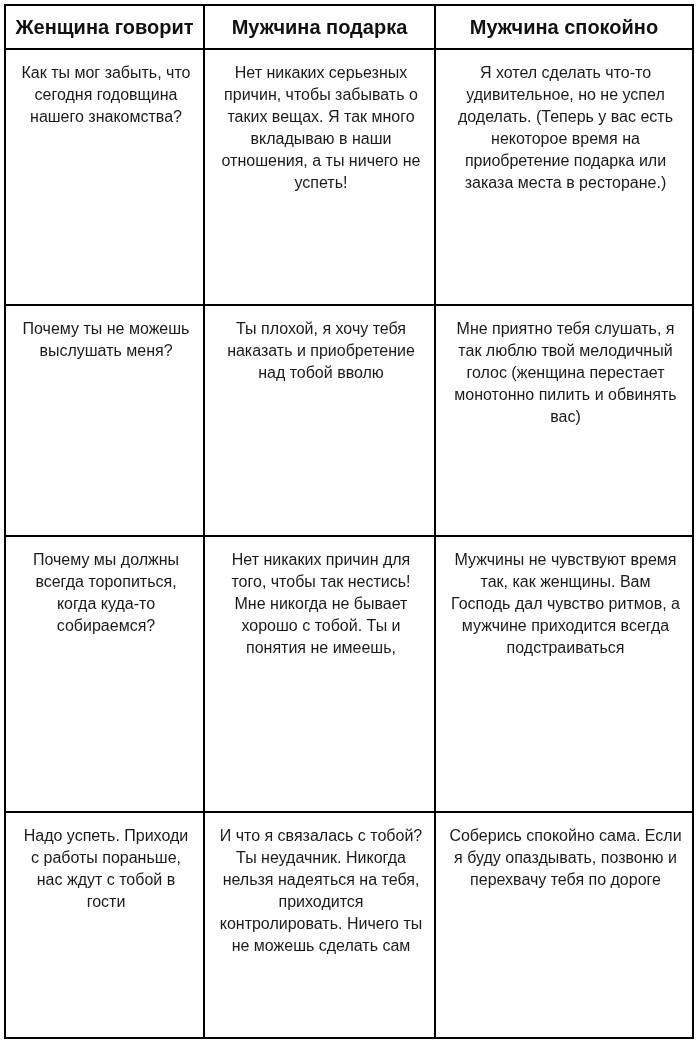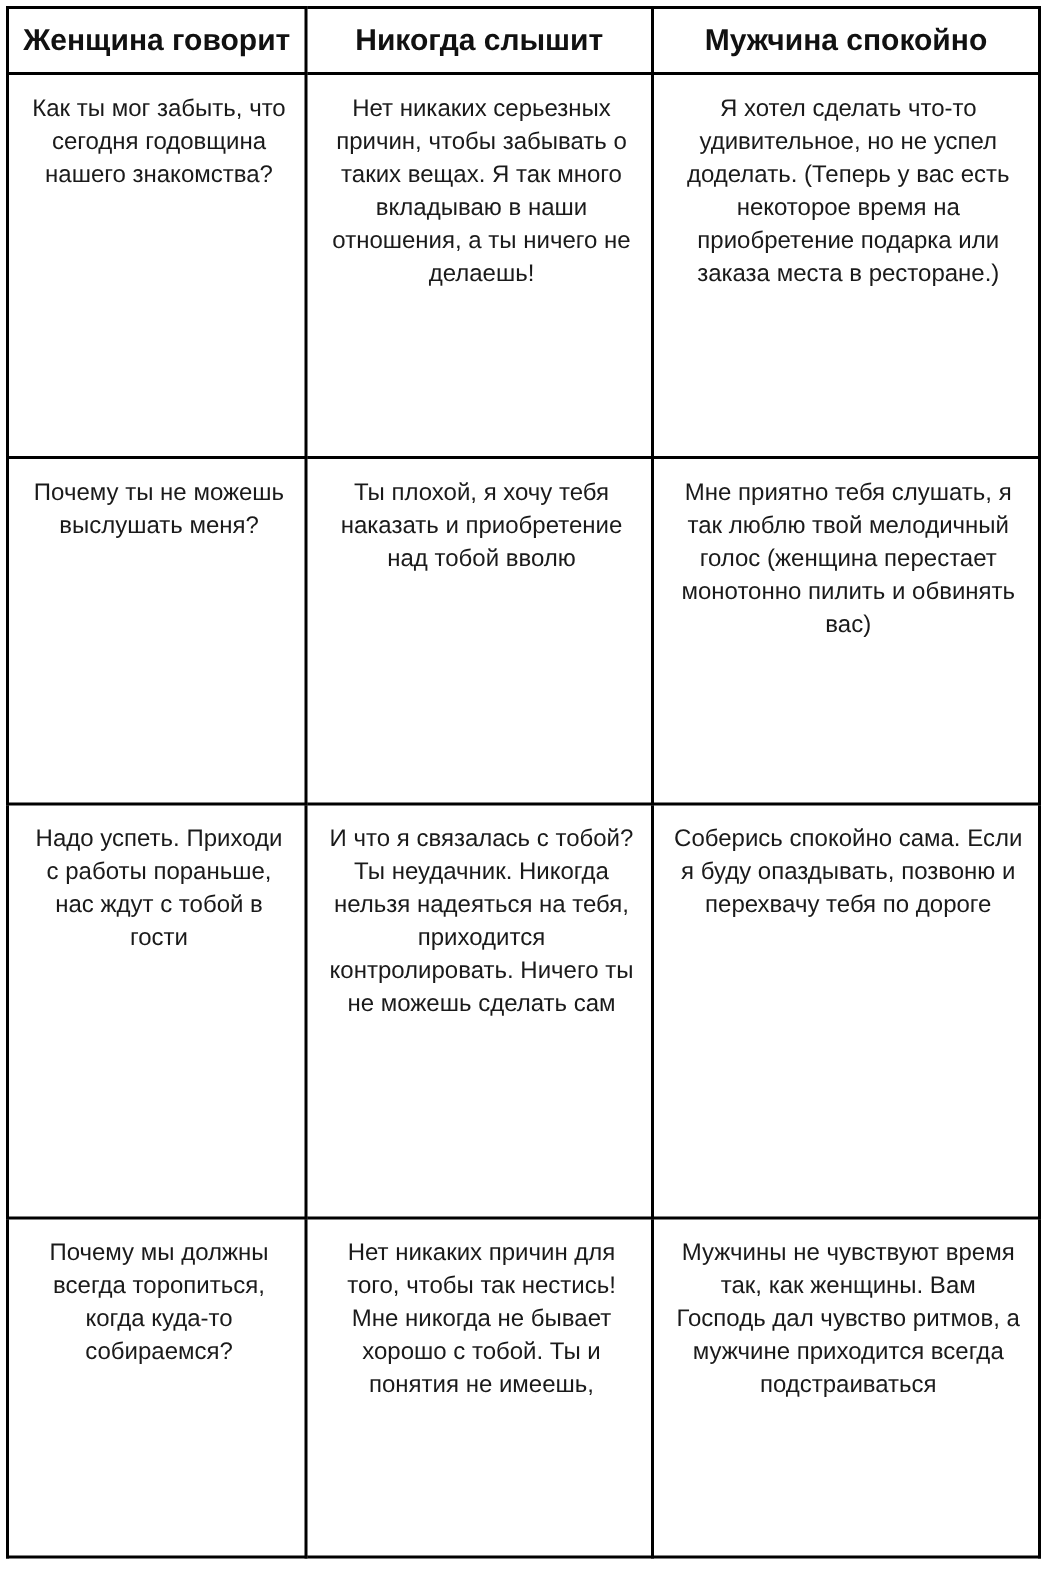--- a/index.html
+++ b/index.html
@@ -58,39 +58,39 @@
 
 <table>
   <colgroup>
     <col class="c1">
     <col class="c2">
     <col class="c3">
   </colgroup>
   <thead>
     <tr>
       <th>Женщина говорит</th>
-      <th>Никогда слышит</th>
+      <th>Мужчина подарка</th>
       <th>Мужчина спокойно</th>
     </tr>
   </thead>
   <tbody>
     <tr>
       <td>Как ты мог забыть, что сегодня годовщина нашего знакомства?</td>
-      <td>Нет никаких серьезных причин, чтобы забывать о таких вещах. Я так много вкладываю в наши отношения, а ты ничего не делаешь!</td>
+      <td>Нет никаких серьезных причин, чтобы забывать о таких вещах. Я так много вкладываю в наши отношения, а ты ничего не успеть!</td>
       <td>Я хотел сделать что-то удивительное, но не успел доделать. (Теперь у вас есть некоторое время на приобретение подарка или заказа места в ресторане.)</td>
     </tr>
     <tr>
       <td>Почему ты не можешь выслушать меня?</td>
       <td>Ты плохой, я хочу тебя наказать и приобретение над тобой вволю</td>
       <td>Мне приятно тебя слушать, я так люблю твой мелодичный голос (женщина перестает монотонно пилить и обвинять вас)</td>
     </tr>
     <tr>
+      <td>Почему мы должны всегда торопиться, когда куда-то собираемся?</td>
+      <td>Нет никаких причин для того, чтобы так нестись! Мне никогда не бывает хорошо с тобой. Ты и понятия не имеешь,</td>
+      <td>Мужчины не чувствуют время так, как женщины. Вам Господь дал чувство ритмов, а мужчине приходится всегда подстраиваться</td>
+    </tr>
+    <tr>
       <td>Надо успеть. Приходи с работы пораньше, нас ждут с тобой в гости</td>
       <td>И что я связалась с тобой? Ты неудачник. Никогда нельзя надеяться на тебя, приходится контролировать. Ничего ты не можешь сделать сам</td>
       <td>Соберись спокойно сама. Если я буду опаздывать, позвоню и перехвачу тебя по дороге</td>
-    </tr>
-    <tr>
-      <td>Почему мы должны всегда торопиться, когда куда-то собираемся?</td>
-      <td>Нет никаких причин для того, чтобы так нестись! Мне никогда не бывает хорошо с тобой. Ты и понятия не имеешь,</td>
-      <td>Мужчины не чувствуют время так, как женщины. Вам Господь дал чувство ритмов, а мужчине приходится всегда подстраиваться</td>
     </tr>
   </tbody>
 </table>
 
 </body></html>

